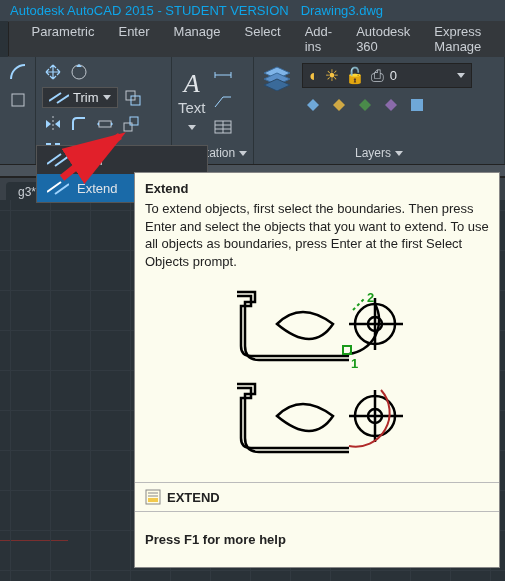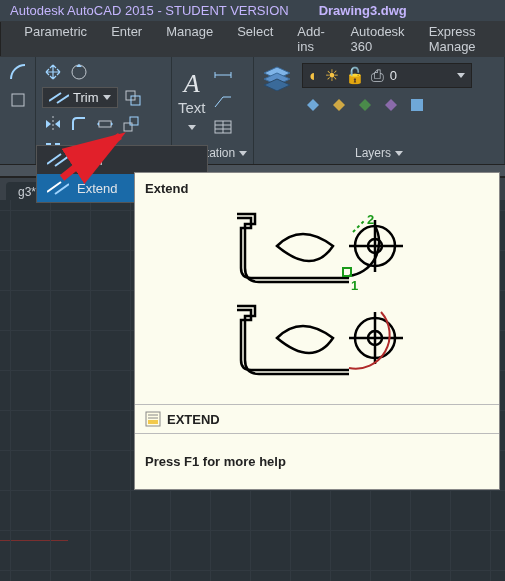--- a/index.html
+++ b/index.html
@@ -1,22 +1,22 @@
 <!DOCTYPE html>
 <html><head>
 <meta charset="utf-8">
 <style>
   * { box-sizing: border-box; margin: 0; padding: 0; font-family: "Segoe UI", Arial, sans-serif; }
   body { width: 505px; height: 581px; background: #2a3238; overflow: hidden; position: relative; }
 
-  .titlebar { background: #3a444d; color: #c4b5fd; font-size: 13px; padding: 3px 10px; display: flex; align-items: center; gap: 30px; }
+  .titlebar { background: #3a444d; color: #0ea5e9; font-size: 13px; padding: 3px 10px; display: flex; align-items: center; gap: 12px; }
   .titlebar .tl { white-space: nowrap; }
-  .titlebar .fn { white-space: nowrap; font-weight: bold; }
-
-  .menubar { background: #34383c; color: #c9ced4; font-size: 13px; display: flex; padding-left: 0; }
+  .titlebar .fn { white-space: nowrap; }
+
+  .menubar { background: #34383c; color: #c9ced4; font-size: 13px; display: flex; padding-left: 0; margin-left: 8px; }
   .menubar .sep { width: 12px; border-left: 1px solid #222; margin: 1px 4px 1px 0; }
   .menubar div.mi { padding: 3px 12px; cursor: pointer; }
 
   .ribbon { background: #3d4750; display: flex; align-items: stretch; height: 108px; border-bottom: 1px solid #222; }
   .ribbon-group { border-right: 1px solid #2b3338; display: flex; flex-direction: column; justify-content: space-between; position: relative; }
   .ribbon-top { flex: 1; display: flex; align-items: center; padding: 4px 6px; }
   .ribbon-label { font-size: 12px; color: #cfd4d9; text-align: center; padding: 1px 4px 4px; display: flex; justify-content: center; align-items: center; gap: 4px; }
   .ico { width: 22px; height: 22px; display: inline-flex; align-items: center; justify-content: center; color: #d5dde4; font-size: 14px; }
 
   .dropdown-panel { position: absolute; top: 64px; left: 0; background: #2f3338; border: 1px solid #555; width: 172px; z-index: 5; }
@@ -295,20 +295,21 @@
       <marker id="ah" markerWidth="10" markerHeight="10" refX="8" refY="3" orient="auto">
         <path d="M0 0 L9 3 L0 6 Z" fill="#e1202a"></path>
       </marker>
     </defs>
   <path d="M6 50 Q30 30 64 8" stroke="#e1202a" stroke-width="7" fill="none" marker-end="url(#ah)"></path>
 </svg>
 
 <div class="tooltip">
   <div class="pad">
     <h4>Extend</h4>
+    <p>To extend objects, first select the boundaries. Then press Enter and select the objects that you want to extend. To use all objects as boundaries, press Enter at the first Select Objects prompt.</p>
     <div class="illus">
       <svg width="220" height="180">
 
         <g stroke="#000" stroke-width="2.5" fill="none">
           <path d="M30 8 h18 v10 h-10 v44 q0 14 14 14 h90"></path>
           <path d="M30 12 h14 v10 h-10 v40 q0 10 10 10 h98"></path>
           <path d="M70 40 q24 -24 56 0 q-20 30 -56 0 Z"></path>
           <circle cx="168" cy="40" r="20"></circle>
           <circle cx="168" cy="40" r="7"></circle>
           <path d="M142 70 A34 34 0 0 0 168 20"></path>

